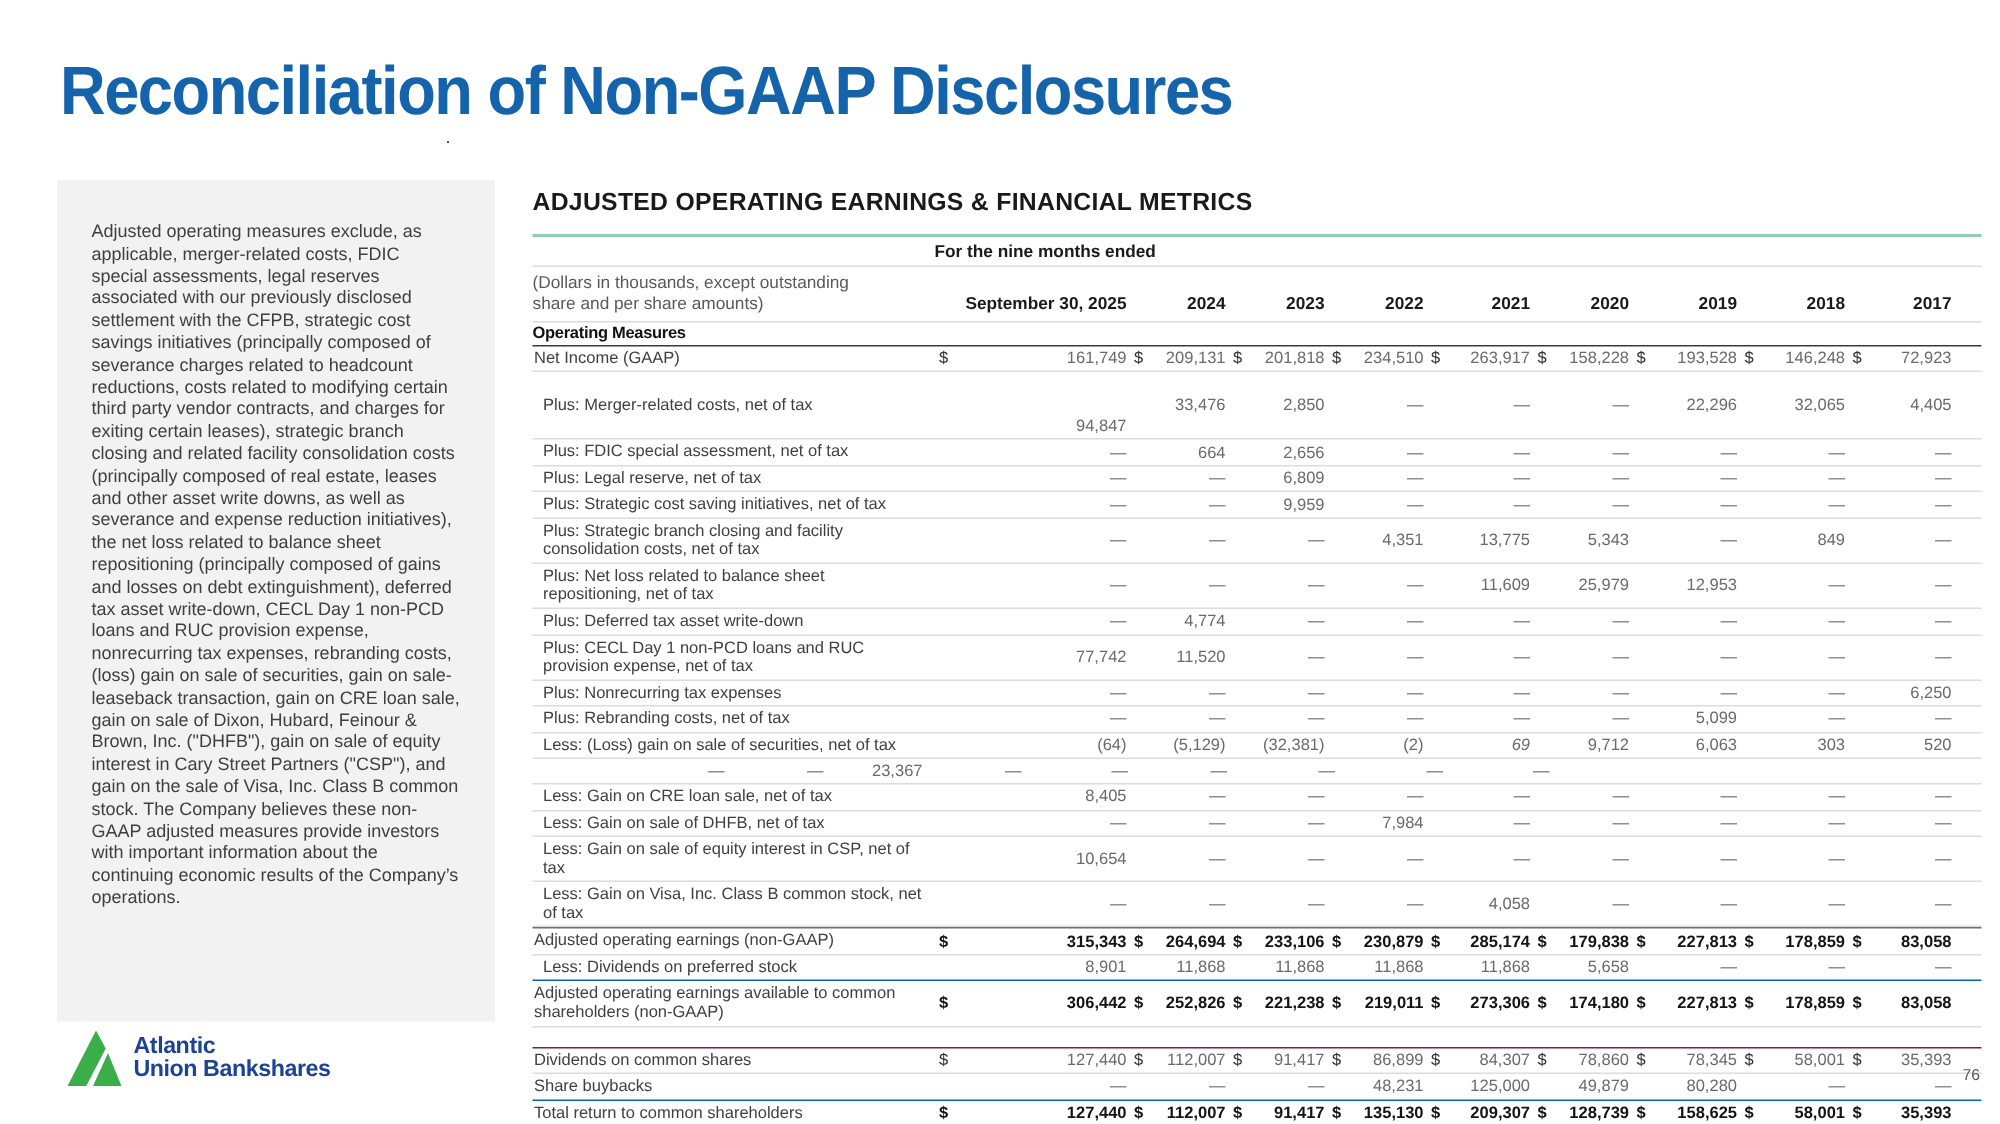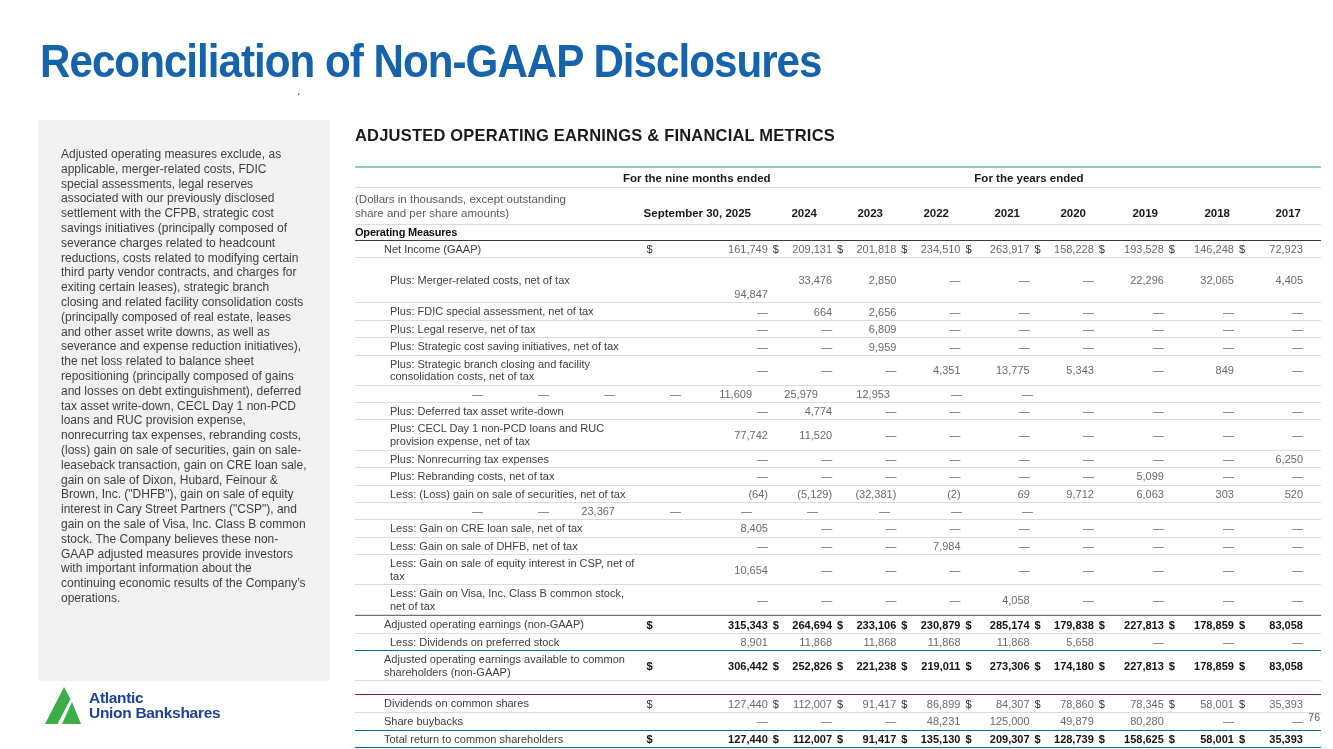--- a/index.html
+++ b/index.html
@@ -17,42 +17,42 @@
   }
   .stray-dot { position:absolute; left:297px; top:84px; font-size:12px; color:#333; }
   
   .sidebar {
     position:absolute; left:38px; top:120px; width:292px; height:561px;
     background:#F2F2F2; box-sizing:border-box; padding:27px 23px 0 23px;
   }
   .sidebar p { margin:0; font-size:12px; line-height:14.8px; color:#3f3f3f; }
   
   .main { position:absolute; left:355px; top:126px; width:966px; }
-  .section-title { margin:0 0 21px 0; font-size:16.5px; font-weight:700; color:#1a1a1a; letter-spacing:0.2px; }
+  .section-title { margin:0 0 11px 0; font-size:16.5px; font-weight:700; color:#1a1a1a; letter-spacing:0.2px; }
   .tbl { width:100%; border-top:2px solid #8FCCB4; }
   .tbl .prow { padding-right:16px; }
   
   .span-row { display:flex; border-bottom:1px solid #dcdcdc; padding:4px 16px 3px 0; }
   .span-row .sp-gap { width:268px; }
   .span-row .sp { font-size:11.5px; font-weight:700; color:#1a1a1a; text-align:center; white-space:nowrap; }
   .span-row .sp-nine { width:130px; }
   .span-row .sp-years { flex:1; }
   
   .colhead-row { display:flex; align-items:flex-end; border-bottom:1px solid #dcdcdc; padding:4px 16px 3px 0; }
   .left-header { box-sizing:border-box; width:268px; padding-right:40px; font-size:11.5px; line-height:1.25; color:#595959; }
   .ch { box-sizing:border-box; font-size:11.5px; font-weight:700; color:#1a1a1a; text-align:right; padding:0 2px 2px 0; white-space:nowrap; }
   
   .group-row { font-size:11px; font-weight:700; color:#111; border-bottom:1.5px solid #3a3a3a; padding:1px 0 2px 0; letter-spacing:-0.2px; }
   
   .row { display:flex; align-items:center; border-bottom:1px solid #dcdcdc; }
   .row.spacer { margin-top:13px; }
   .row.bt-dark  { border-top:1px solid #6e6e6e; }
   .row.bt-light { border-top:1px solid #701a75; }
   .row.bb-dark  { border-bottom:1px solid #0369a1; }
-  .lbl { box-sizing:border-box; width:268px; padding:2px 8px 2px 1px; font-size:11px; line-height:1.14; color:#404040;margin-left:28px; }
+  .lbl { box-sizing:border-box; width:268px; padding:2px 8px 2px 1px; font-size:11px; line-height:1.14; color:#404040; }
   .indent .lbl { padding-left:7px; }
   .cell { box-sizing:border-box; display:flex; align-items:baseline; padding:2px 2px 2px 3px; font-size:11px; color:#6a6a6a; }
   .cell .d { color:#333333; }
   .cell .v { margin-left:auto; white-space:nowrap; }
   .bold .cell { color:#141414; font-weight:700; }
   .bold .cell .d { color:#141414; font-weight:700; }
   
   .footer-logo { position:absolute; left:45px; top:687px; display:flex; align-items:flex-start; }
   .logo-mark { width:36px; height:37px; }
   .logo-text { margin-left:8px; margin-top:3px; font-weight:700; font-size:15.5px; line-height:15px; color:#1C4397; letter-spacing:-0.3px; }
@@ -67,21 +67,20 @@
 <aside class="sidebar">
   <p>Adjusted operating measures exclude, as applicable, merger-related costs, FDIC special assessments, legal reserves associated with our previously disclosed settlement with the CFPB, strategic cost savings initiatives (principally composed of severance charges related to headcount reductions, costs related to modifying certain third party vendor contracts, and charges for exiting certain leases), strategic branch closing and related facility consolidation costs (principally composed of real estate, leases and other asset write downs, as well as severance and expense reduction initiatives), the net loss related to balance sheet repositioning (principally composed of gains and losses on debt extinguishment), deferred tax asset write-down, CECL Day 1 non-PCD loans and RUC provision expense, nonrecurring tax expenses, rebranding costs, (loss) gain on sale of securities, gain on sale-leaseback transaction, gain on CRE loan sale, gain on sale of Dixon, Hubard, Feinour &amp; Brown, Inc. ("DHFB"), gain on sale of equity interest in Cary Street Partners ("CSP"), and gain on the sale of Visa, Inc. Class B common stock. The Company believes these non-GAAP adjusted measures provide investors with important information about the continuing economic results of the Company’s operations.</p>
 </aside>
 
 <main class="main">
   <h2 class="section-title">ADJUSTED OPERATING EARNINGS &amp; FINANCIAL METRICS</h2>
   <div class="tbl">
     <div class="span-row prow">
       <div class="sp-gap"></div>
       <div class="sp sp-nine">For the nine months ended</div>
-      <div class="sp sp-years">For the years ended</div>
     </div>
     <div class="colhead-row prow" id="colheads">
       <div class="left-header">(Dollars in thousands, except outstanding share and per share amounts)</div>
     <div class="ch" style="width: 130px;">September 30, 2025</div>
         <div class="ch" style="width: 66px;">2024</div>
         <div class="ch" style="width: 66px;">2023</div>
         <div class="ch" style="width: 66px;">2022</div>
         <div class="ch" style="width: 71px;">2021</div>
         <div class="ch" style="width: 66px;">2020</div>
         <div class="ch" style="width: 72px;">2019</div>
@@ -318,20 +317,21 @@
           <div class="cell" style="width: 72px;">
             <span class="d"></span>
             <span class="v">849</span>
           </div>
           <div class="cell" style="width: 71px;">
             <span class="d"></span>
             <span class="v">—</span>
           </div>
         </div>
         <div class="row prow indent">
+          <div class="lbl">Plus: Net loss related to balance sheet repositioning, net of tax</div>
           <div class="cell" style="width: 130px;">
             <span class="d"></span>
             <span class="v">—</span>
           </div>
           <div class="cell" style="width: 66px;">
             <span class="d"></span>
             <span class="v">—</span>
           </div>
           <div class="cell" style="width: 66px;">
             <span class="d"></span>

